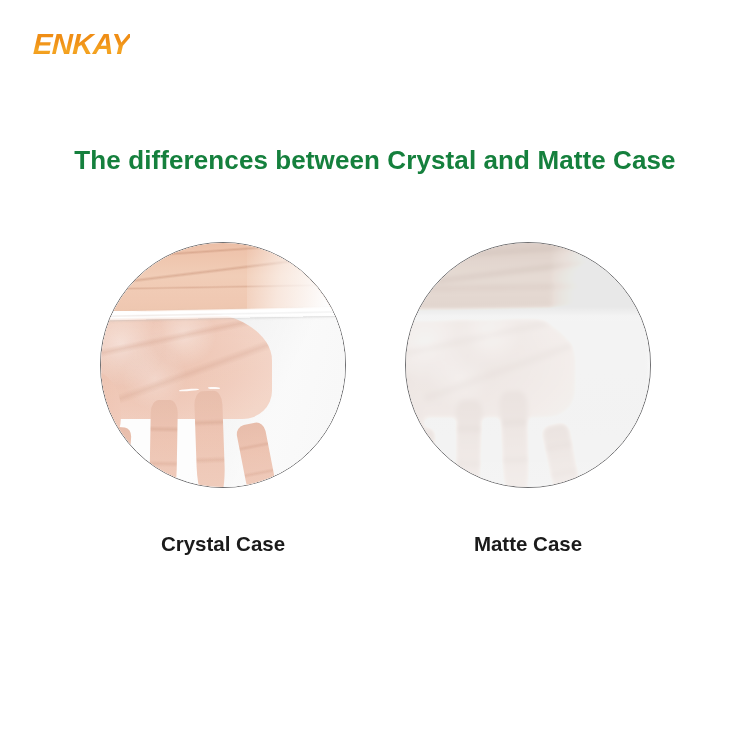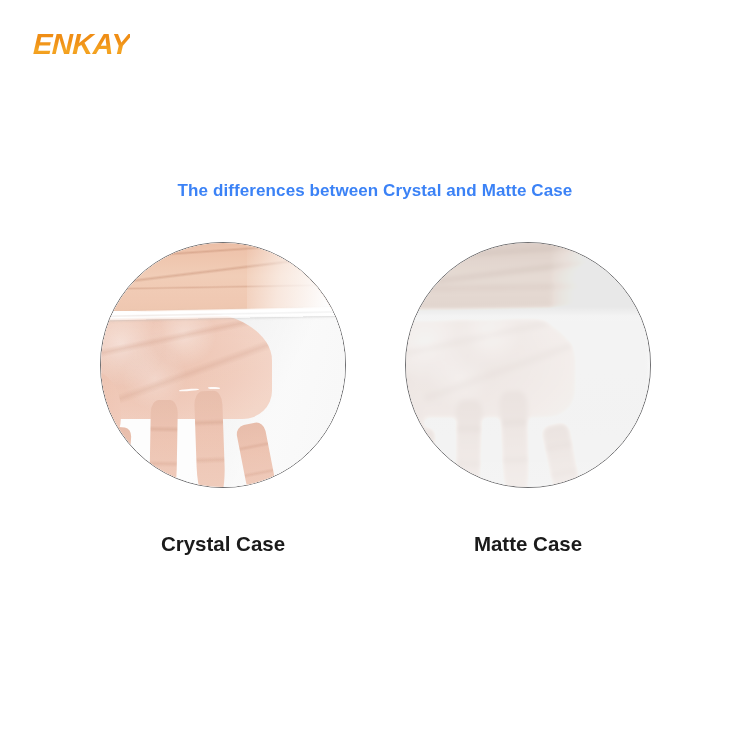--- a/index.html
+++ b/index.html
@@ -40,25 +40,24 @@
     transform: skewX(-2deg);
   }
 
   
   #page-title {
     position: absolute;
     left: 0;
     top: 145px;
     width: 750px;
     text-align: center;
-    font-size: 17px;
+    font-size: 26px;
     font-weight: bold;
-    color: #3b82f6;
+    color: #15803d;
     letter-spacing: 0.1px;
-    margin-top: 36px;
   }
 
   
   #comparison {
     position: absolute;
     left: 0;
     top: 242px;
     width: 750px;
     height: 250px;
   }

